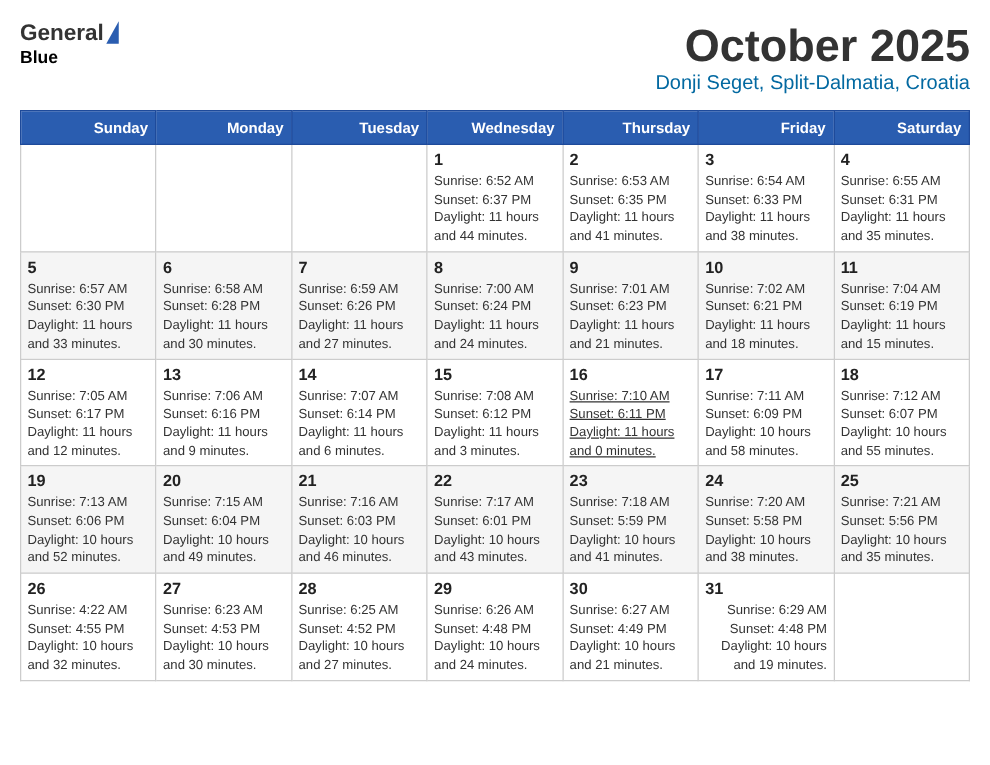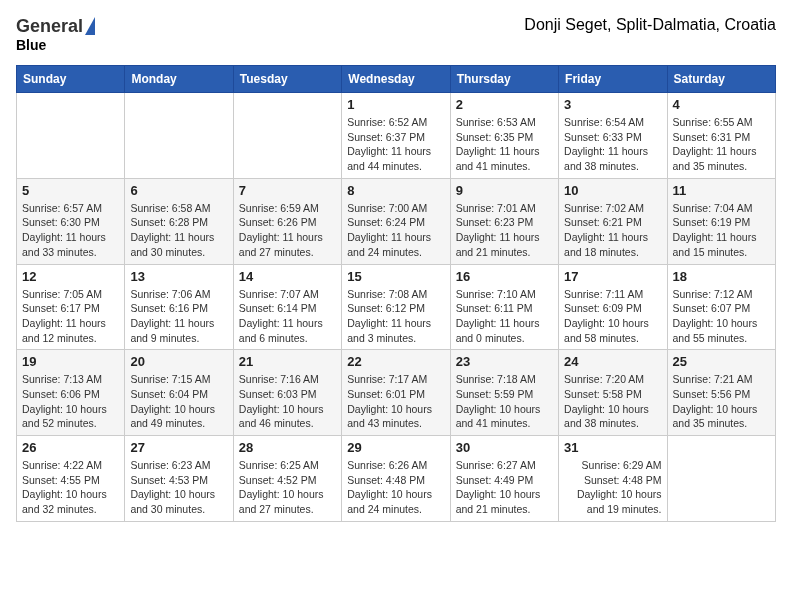--- a/index.html
+++ b/index.html
@@ -46,31 +46,31 @@
     .title-block {
       text-align: right;
     }
     .month-title {
       font-size: 36px;
       font-weight: bold;
       color: #333;
     }
     .location-title {
       font-size: 16px;
-      color: #000000;
+      color: #0369a1;
     }
     .calendar {
       width: 100%;
       border-collapse: collapse;
       font-size: 11px;
     }
     .calendar th {
       background-color: #2a5db0;
       color: white;
-      text-align: left;
+      text-align: right;
       padding: 6px 6px;
       font-size: 12px;
       border: 1px solid #1e4a9a;
     }
     .calendar td {
       border: 1px solid #ccc;
       vertical-align: top;
       padding: 4px 5px;
       width: 108px;
       min-height: 80px;
@@ -105,20 +105,21 @@
 
 <div class="header">
   <div class="logo">
     <div class="logo-text">
       <span class="logo-general">General</span>
       <div class="logo-triangle"></div>
     </div>
     <span class="logo-blue">Blue</span>
   </div>
   <div class="title-block">
+    <div class="month-title">October 2025</div>
     <div class="location-title">Donji Seget, Split-Dalmatia, Croatia</div>
   </div>
 </div>
 
 <table class="calendar">
   <thead>
     <tr>
     <th>Sunday</th>
         <th>Monday</th>
         <th>Tuesday</th>
@@ -222,21 +223,21 @@
 Daylight: 11 hours and 6 minutes.</div>
         </td>
         <td>
           <div class="day-number">15</div>
           <div class="day-info" style="white-space: pre-line;">Sunrise: 7:08 AM
 Sunset: 6:12 PM
 Daylight: 11 hours and 3 minutes.</div>
         </td>
         <td>
           <div class="day-number">16</div>
-          <div class="day-info" style="white-space: pre-line;">Sunrise: 7:10 AM
+          <div class="day-info" style="white-space: pre-line; text-decoration: underline;">Sunrise: 7:10 AM
 Sunset: 6:11 PM
 Daylight: 11 hours and 0 minutes.</div>
         </td>
         <td>
           <div class="day-number">17</div>
           <div class="day-info" style="white-space: pre-line;">Sunrise: 7:11 AM
 Sunset: 6:09 PM
 Daylight: 10 hours and 58 minutes.</div>
         </td>
         <td>

